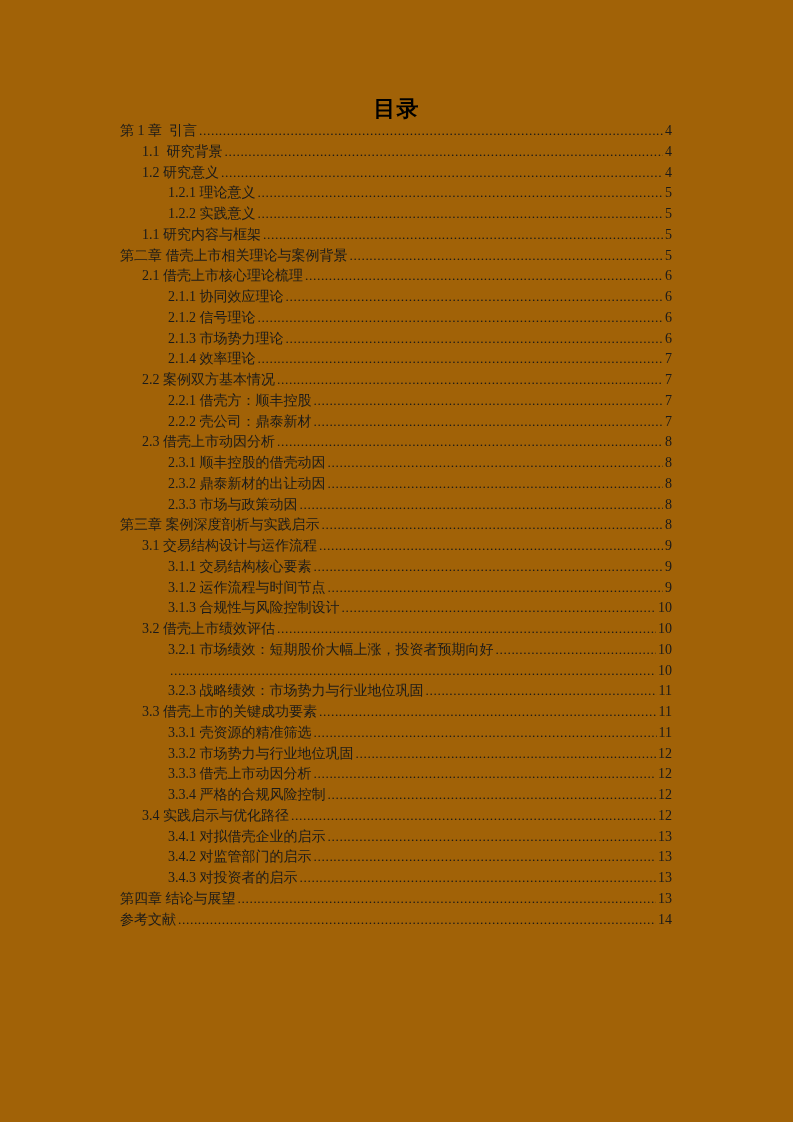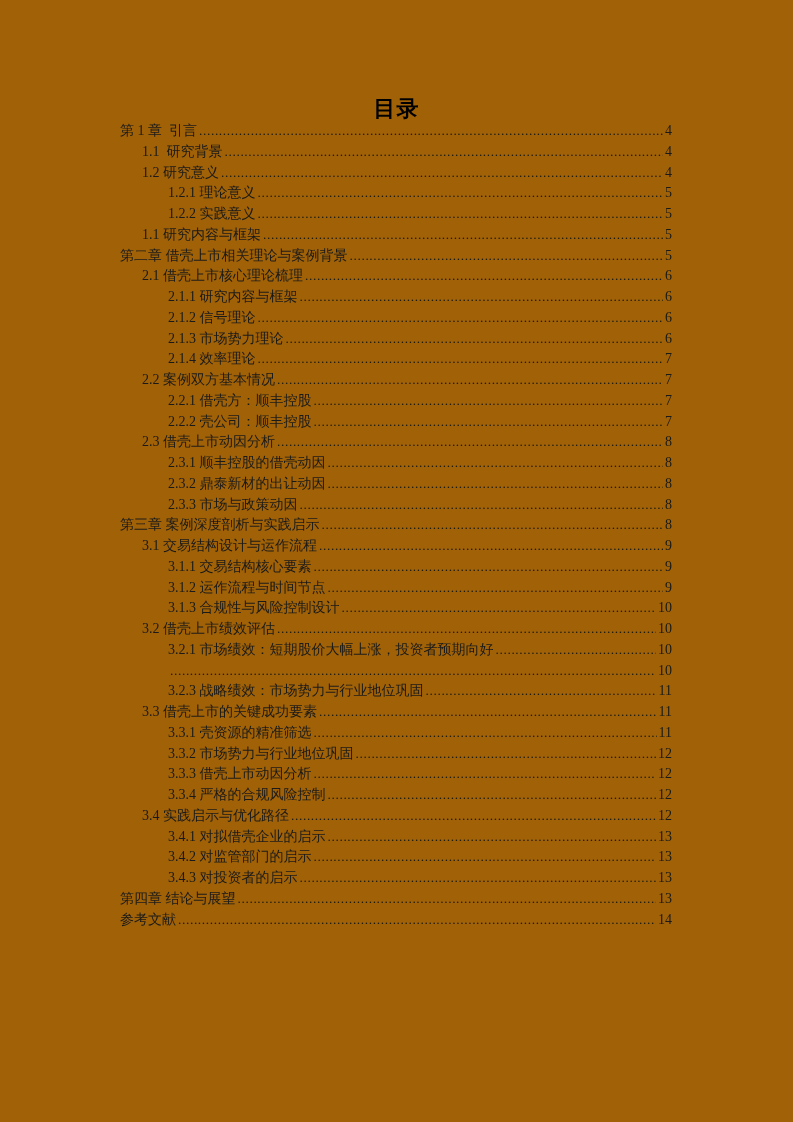--- a/index.html
+++ b/index.html
@@ -103,21 +103,21 @@
         <span class="toc-label">第二章 借壳上市相关理论与案例背景</span>
         <span class="toc-dots"></span>
         <span class="toc-page">5</span>
       </div>
       <div class="toc-row level-1">
         <span class="toc-label">2.1 借壳上市核心理论梳理</span>
         <span class="toc-dots"></span>
         <span class="toc-page">6</span>
       </div>
       <div class="toc-row level-2">
-        <span class="toc-label">2.1.1 研究内容与框架</span>
+        <span class="toc-label">2.1.1 协同效应理论</span>
         <span class="toc-dots"></span>
         <span class="toc-page">6</span>
       </div>
       <div class="toc-row level-2">
         <span class="toc-label">2.1.2 信号理论</span>
         <span class="toc-dots"></span>
         <span class="toc-page">6</span>
       </div>
       <div class="toc-row level-2">
         <span class="toc-label">2.1.3 市场势力理论</span>
@@ -133,21 +133,21 @@
         <span class="toc-label">2.2 案例双方基本情况</span>
         <span class="toc-dots"></span>
         <span class="toc-page">7</span>
       </div>
       <div class="toc-row level-2">
         <span class="toc-label">2.2.1 借壳方：顺丰控股</span>
         <span class="toc-dots"></span>
         <span class="toc-page">7</span>
       </div>
       <div class="toc-row level-2">
-        <span class="toc-label">2.2.2 壳公司：顺丰控股</span>
+        <span class="toc-label">2.2.2 壳公司：鼎泰新材</span>
         <span class="toc-dots"></span>
         <span class="toc-page">7</span>
       </div>
       <div class="toc-row level-1">
         <span class="toc-label">2.3 借壳上市动因分析</span>
         <span class="toc-dots"></span>
         <span class="toc-page">8</span>
       </div>
       <div class="toc-row level-2">
         <span class="toc-label">2.3.1 顺丰控股的借壳动因</span>

